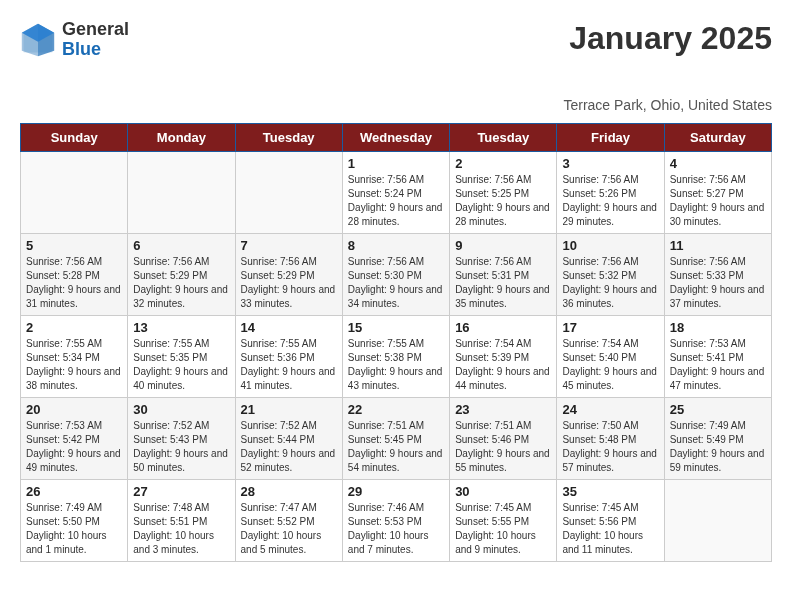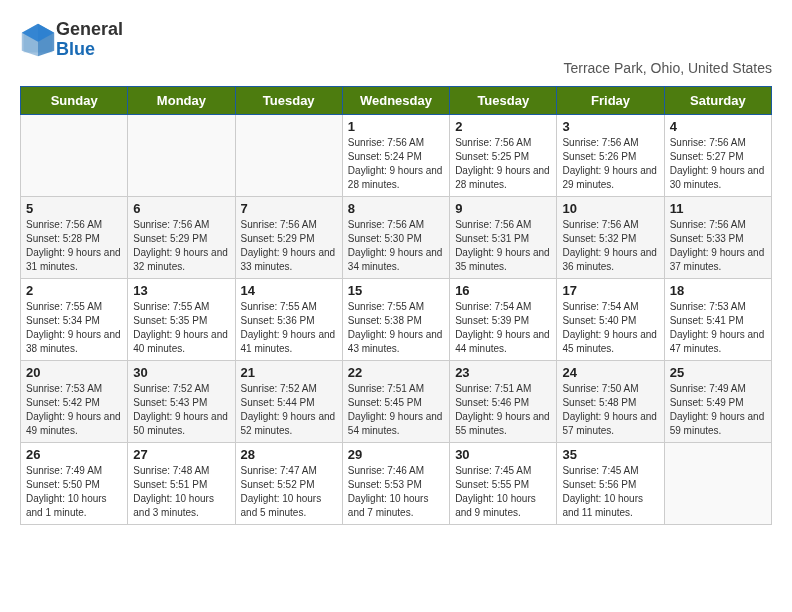--- a/index.html
+++ b/index.html
@@ -12,20 +12,21 @@
     }
     .header {
       display: flex;
       justify-content: space-between;
       align-items: flex-start;
       margin-bottom: 10px;
     }
     .logo {
       display: flex;
       align-items: center;
+      gap: 6px;
     }
     .logo-text {
       font-size: 18px;
       font-weight: bold;
       line-height: 1.1;
     }
     .logo-text .general { color: #333; }
     .logo-text .blue { color: #1a6bb5; }
     .logo-icon {
       width: 36px;
@@ -43,21 +44,21 @@
       font-size: 14px;
       color: #555;
       margin-top: 40px;
     }
     table {
       width: 100%;
       border-collapse: collapse;
       table-layout: fixed;
     }
     thead th {
-      background-color: #4d7c0f;
+      background-color: #7f1d1d;
       color: white;
       text-align: center;
       padding: 6px 4px;
       font-size: 13px;
       font-weight: bold;
       border: 1px solid #1a5aa0;
       margin-left: 36px;
     }
     tbody td {
       border: 1px solid #ccc;
@@ -96,20 +97,21 @@
       <polygon points="20,2 38,12 38,32 20,38" fill="#1a6bb5" opacity="0.7"></polygon>
       <polygon points="20,2 2,12 2,32 20,38" fill="#1a6bb5" opacity="0.4"></polygon>
       <polygon points="20,2 38,12 20,22 2,12" fill="#2a80d0" opacity="0.9"></polygon>
     </svg>
     <div class="logo-text">
       <div class="general">General</div>
       <div class="blue">Blue</div>
     </div>
   </div>
   <div class="title-block">
+    <div class="month-title">January 2025</div>
     <div class="location">Terrace Park, Ohio, United States</div>
   </div>
 </div>
 
 <table>
   <thead>
     <tr>
     <th>Sunday</th>
         <th>Monday</th>
         <th>Tuesday</th>

